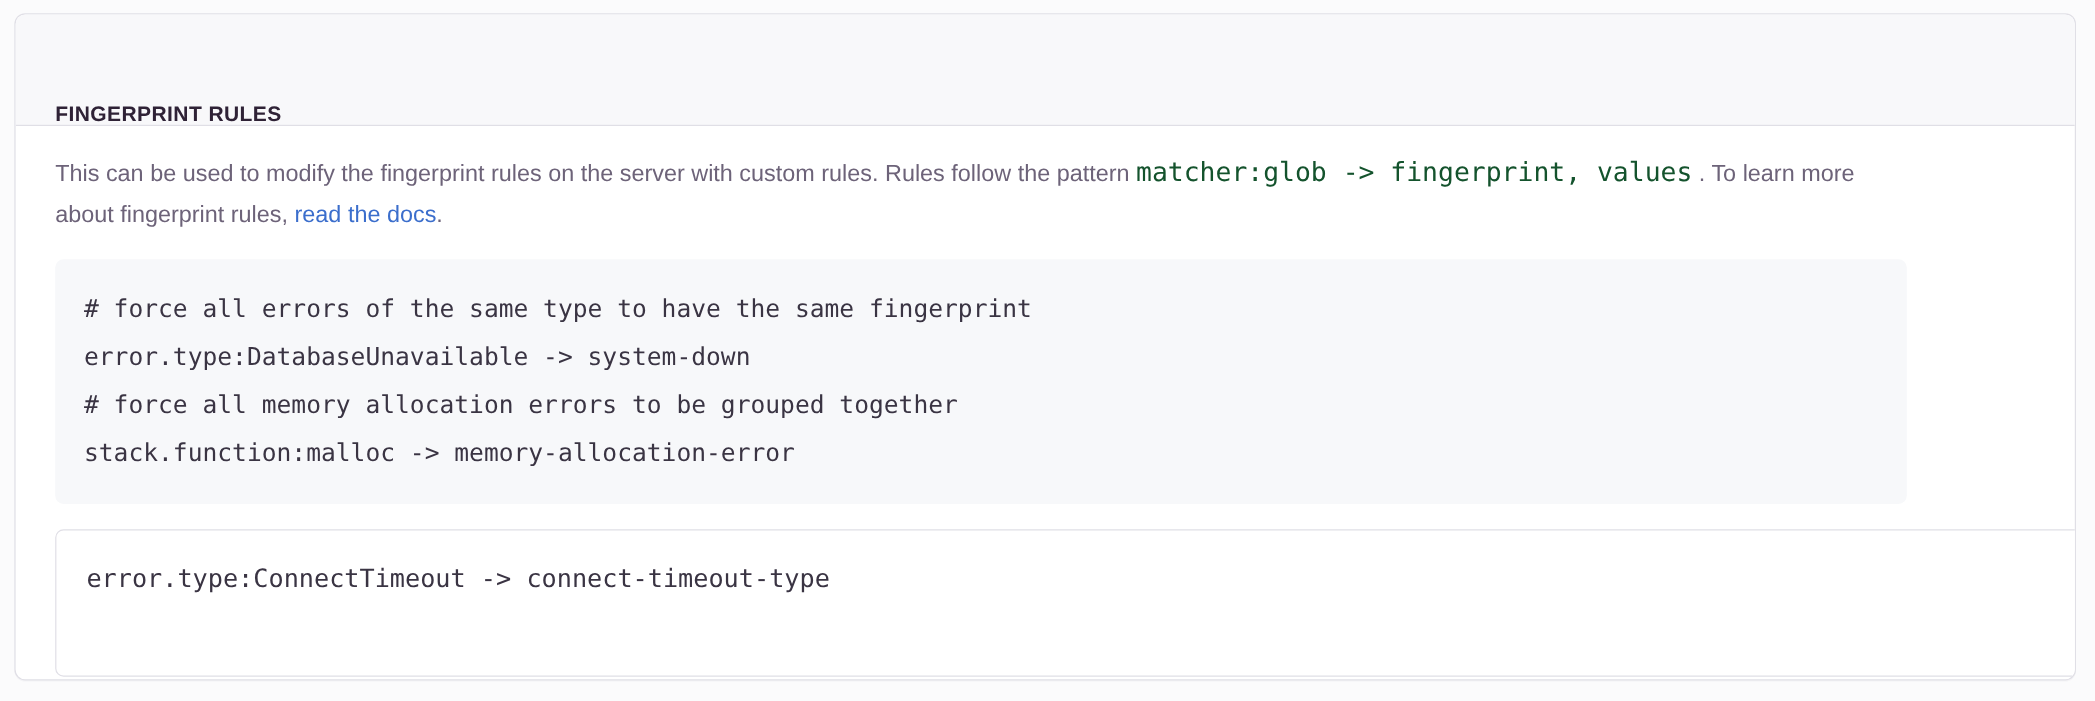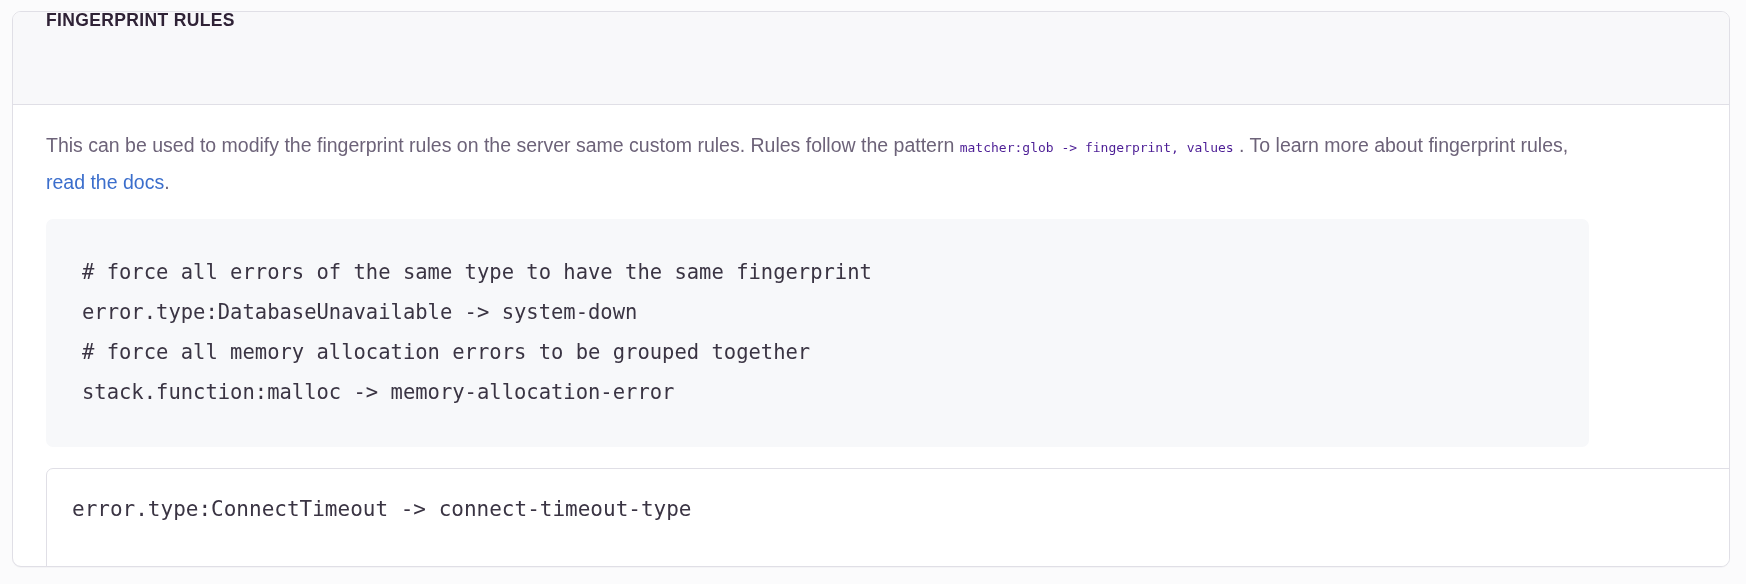--- a/index.html
+++ b/index.html
@@ -28,21 +28,21 @@
     box-shadow: 0 1px 0 rgba(43,34,51,0.03);
     overflow: hidden;
   }
 
   .panel-header {
     height: 93px;
     box-sizing: border-box;
     background: #f8f8fa;
     border-bottom: 1px solid #e0dfe6;
     display: flex;
-    align-items: flex-start;
+    align-items: flex-end;
     padding: 0 33px;
   }
 
   .panel-title {
     font-size: 17.5px;
     font-weight: bold;
     letter-spacing: 0.35px;
     color: #2f2236;
     text-transform: uppercase;
     line-height: 1;
@@ -61,37 +61,37 @@
   }
 
   .description a {
     color: #3b6ecc;
     text-decoration: none;
     text-align: center;
   }
 
   .inline-code {
     font-family: "DejaVu Sans Mono", "Liberation Mono", monospace;
-    font-size: 13px;
-    color: #4c1d95;
+    font-size: 22px;
+    color: #14532d;
     letter-spacing: 0;
     white-space: pre;
   }
 
   .code-block {
     background: #f7f8fa;
     border-radius: 7px;
     padding: 17px 20px 19px 20px;
     margin: 0 0 21px 0;
     width: 1543px;
     box-sizing: border-box;
   }
 
   .code-block pre {
-    margin: 16px;
+    margin: 4px;
     font-family: "DejaVu Sans Mono", "Liberation Mono", monospace;
     font-size: 20.5px;
     line-height: 40px;
     color: #3a3443;
     white-space: pre;
   }
 
   .rules-textarea {
     display: block;
     width: 1732px;
@@ -115,21 +115,21 @@
 <body>
 
 <div class="panel">
 
   <div class="panel-header">
     <div class="panel-title">FINGERPRINT RULES</div>
   </div>
 
   <div class="panel-body">
 
-    <p class="description"><span>This can be used to modify the fingerprint rules on the server same custom rules. Rules follow the pattern </span><span class="inline-code">matcher:glob -&gt; fingerprint, values</span><span> . To learn more about fingerprint rules, </span><a href="#">read the docs</a><span>.</span></p>
+    <p class="description"><span>This can be used to modify the fingerprint rules on the server with custom rules. Rules follow the pattern </span><span class="inline-code">matcher:glob -&gt; fingerprint, values</span><span> . To learn more about fingerprint rules, </span><a href="#">read the docs</a><span>.</span></p>
 
     <div class="code-block">
       <pre># force all errors of the same type to have the same fingerprint
 error.type:DatabaseUnavailable -&gt; system-down
 # force all memory allocation errors to be grouped together
 stack.function:malloc -&gt; memory-allocation-error</pre>
     </div>
 
     <textarea class="rules-textarea" spellcheck="false" placeholder="" style="">error.type:ConnectTimeout -&gt; connect-timeout-type</textarea>
 

